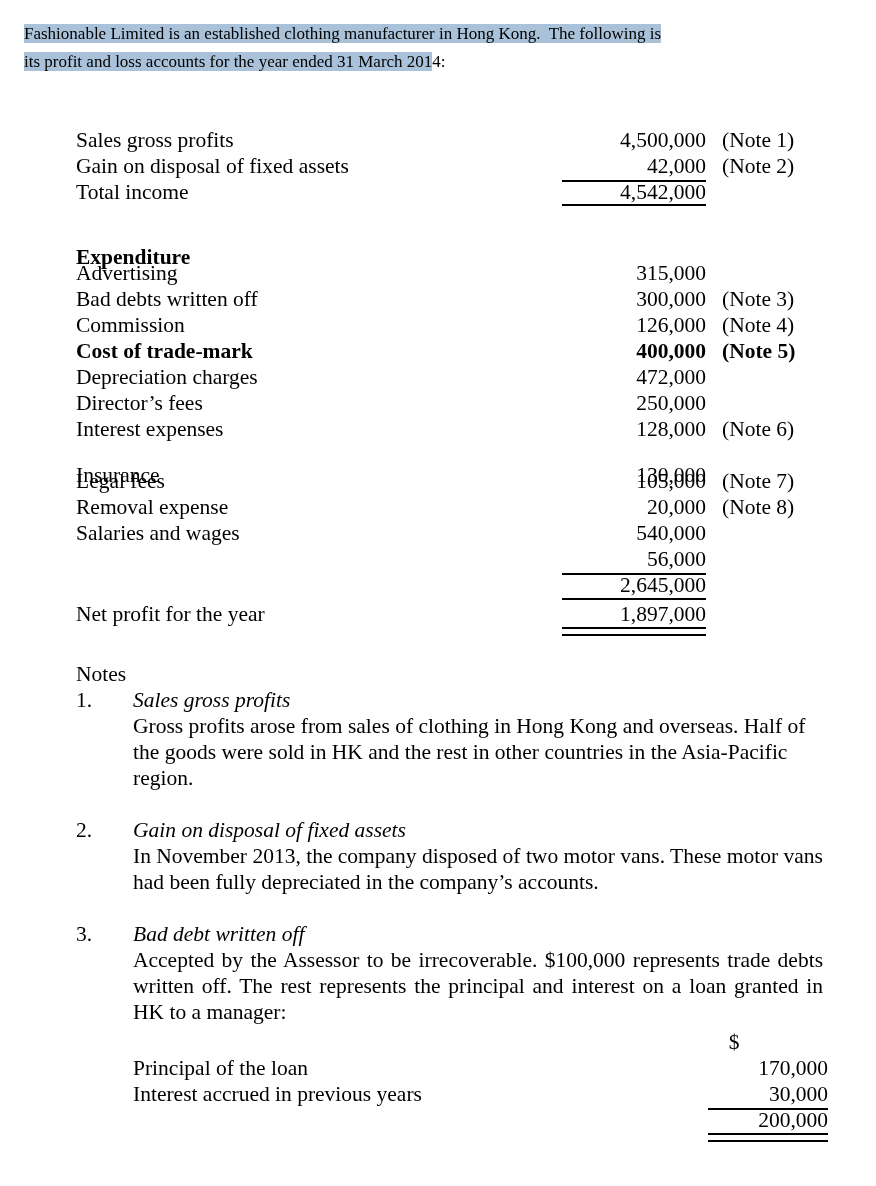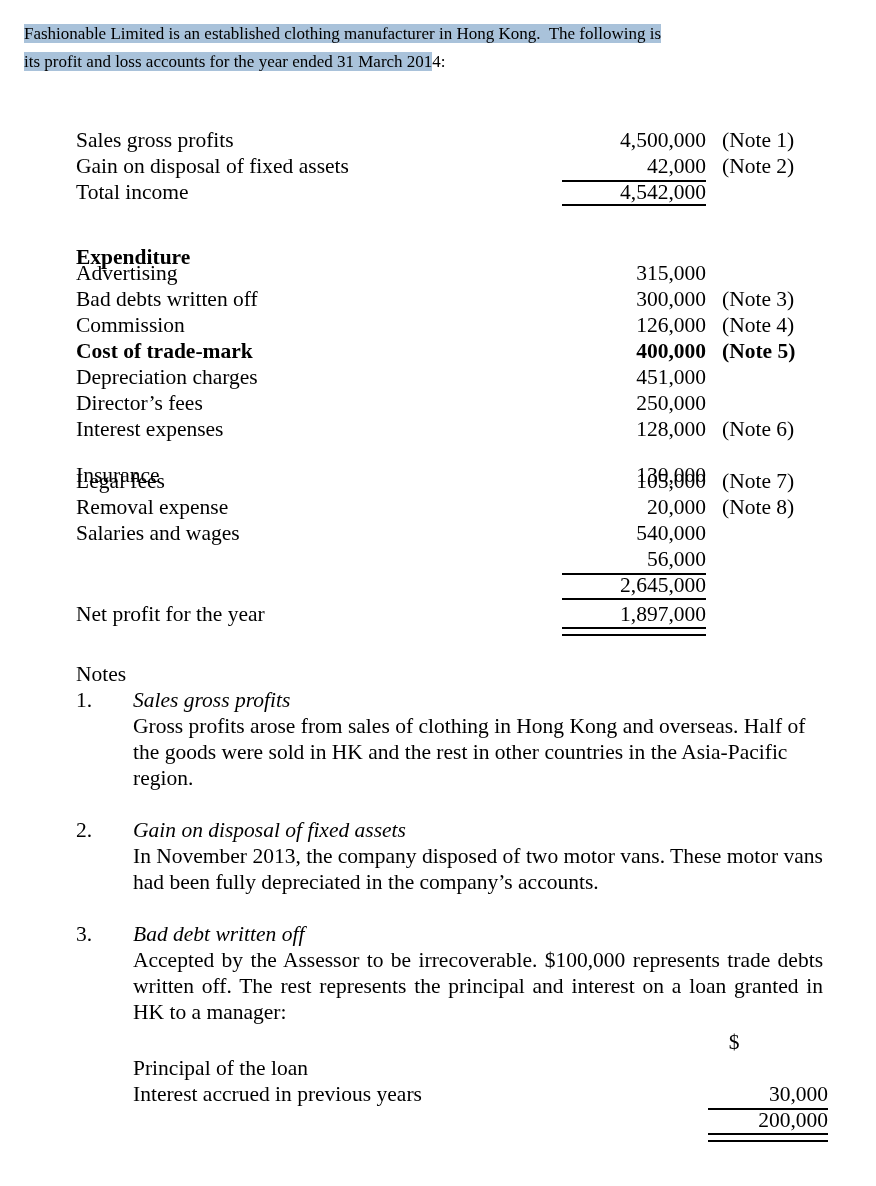--- a/index.html
+++ b/index.html
@@ -221,21 +221,21 @@
     </div>
 
     <div class="row" style="position:absolute; left:0; top:338px; width:876px;font-weight:bold;">
       <span class="label">Cost of trade-mark</span>
       <span class="amount">400,000</span>
       <span class="note">(Note 5)</span>
     </div>
 
     <div class="row" style="position:absolute; left:0; top:364px; width:876px;">
       <span class="label">Depreciation charges</span>
-      <span class="amount">451,000</span>
+      <span class="amount">472,000</span>
       <span class="note"></span>
     </div>
 
     <div class="row" style="position:absolute; left:0; top:390px; width:876px;">
       <span class="label">Director’s fees</span>
       <span class="amount">250,000</span>
       <span class="note"></span>
     </div>
 
     <div class="row" style="position:absolute; left:0; top:416px; width:876px;">
@@ -313,20 +313,21 @@
   </div>
 
   <div class="loan">
 
     <div class="loan-row" style="position:absolute; left:0; top:1029px; width:876px;">
       <span class="loan-head">$</span>
     </div>
 
     <div class="loan-row" style="position:absolute; left:0; top:1055px; width:876px;">
       <span class="loan-label">Principal of the loan</span>
+      <span class="loan-amount">170,000</span>
     </div>
 
     <div class="loan-row" style="position:absolute; left:0; top:1081px; width:876px;">
       <span class="loan-label">Interest accrued in previous years</span>
       <span class="loan-amount">30,000</span>
     </div>
 
     <div class="loan-rule" style="top:1108px;"></div>
 
     <div class="loan-row" style="position:absolute; left:0; top:1107px; width:876px;">

